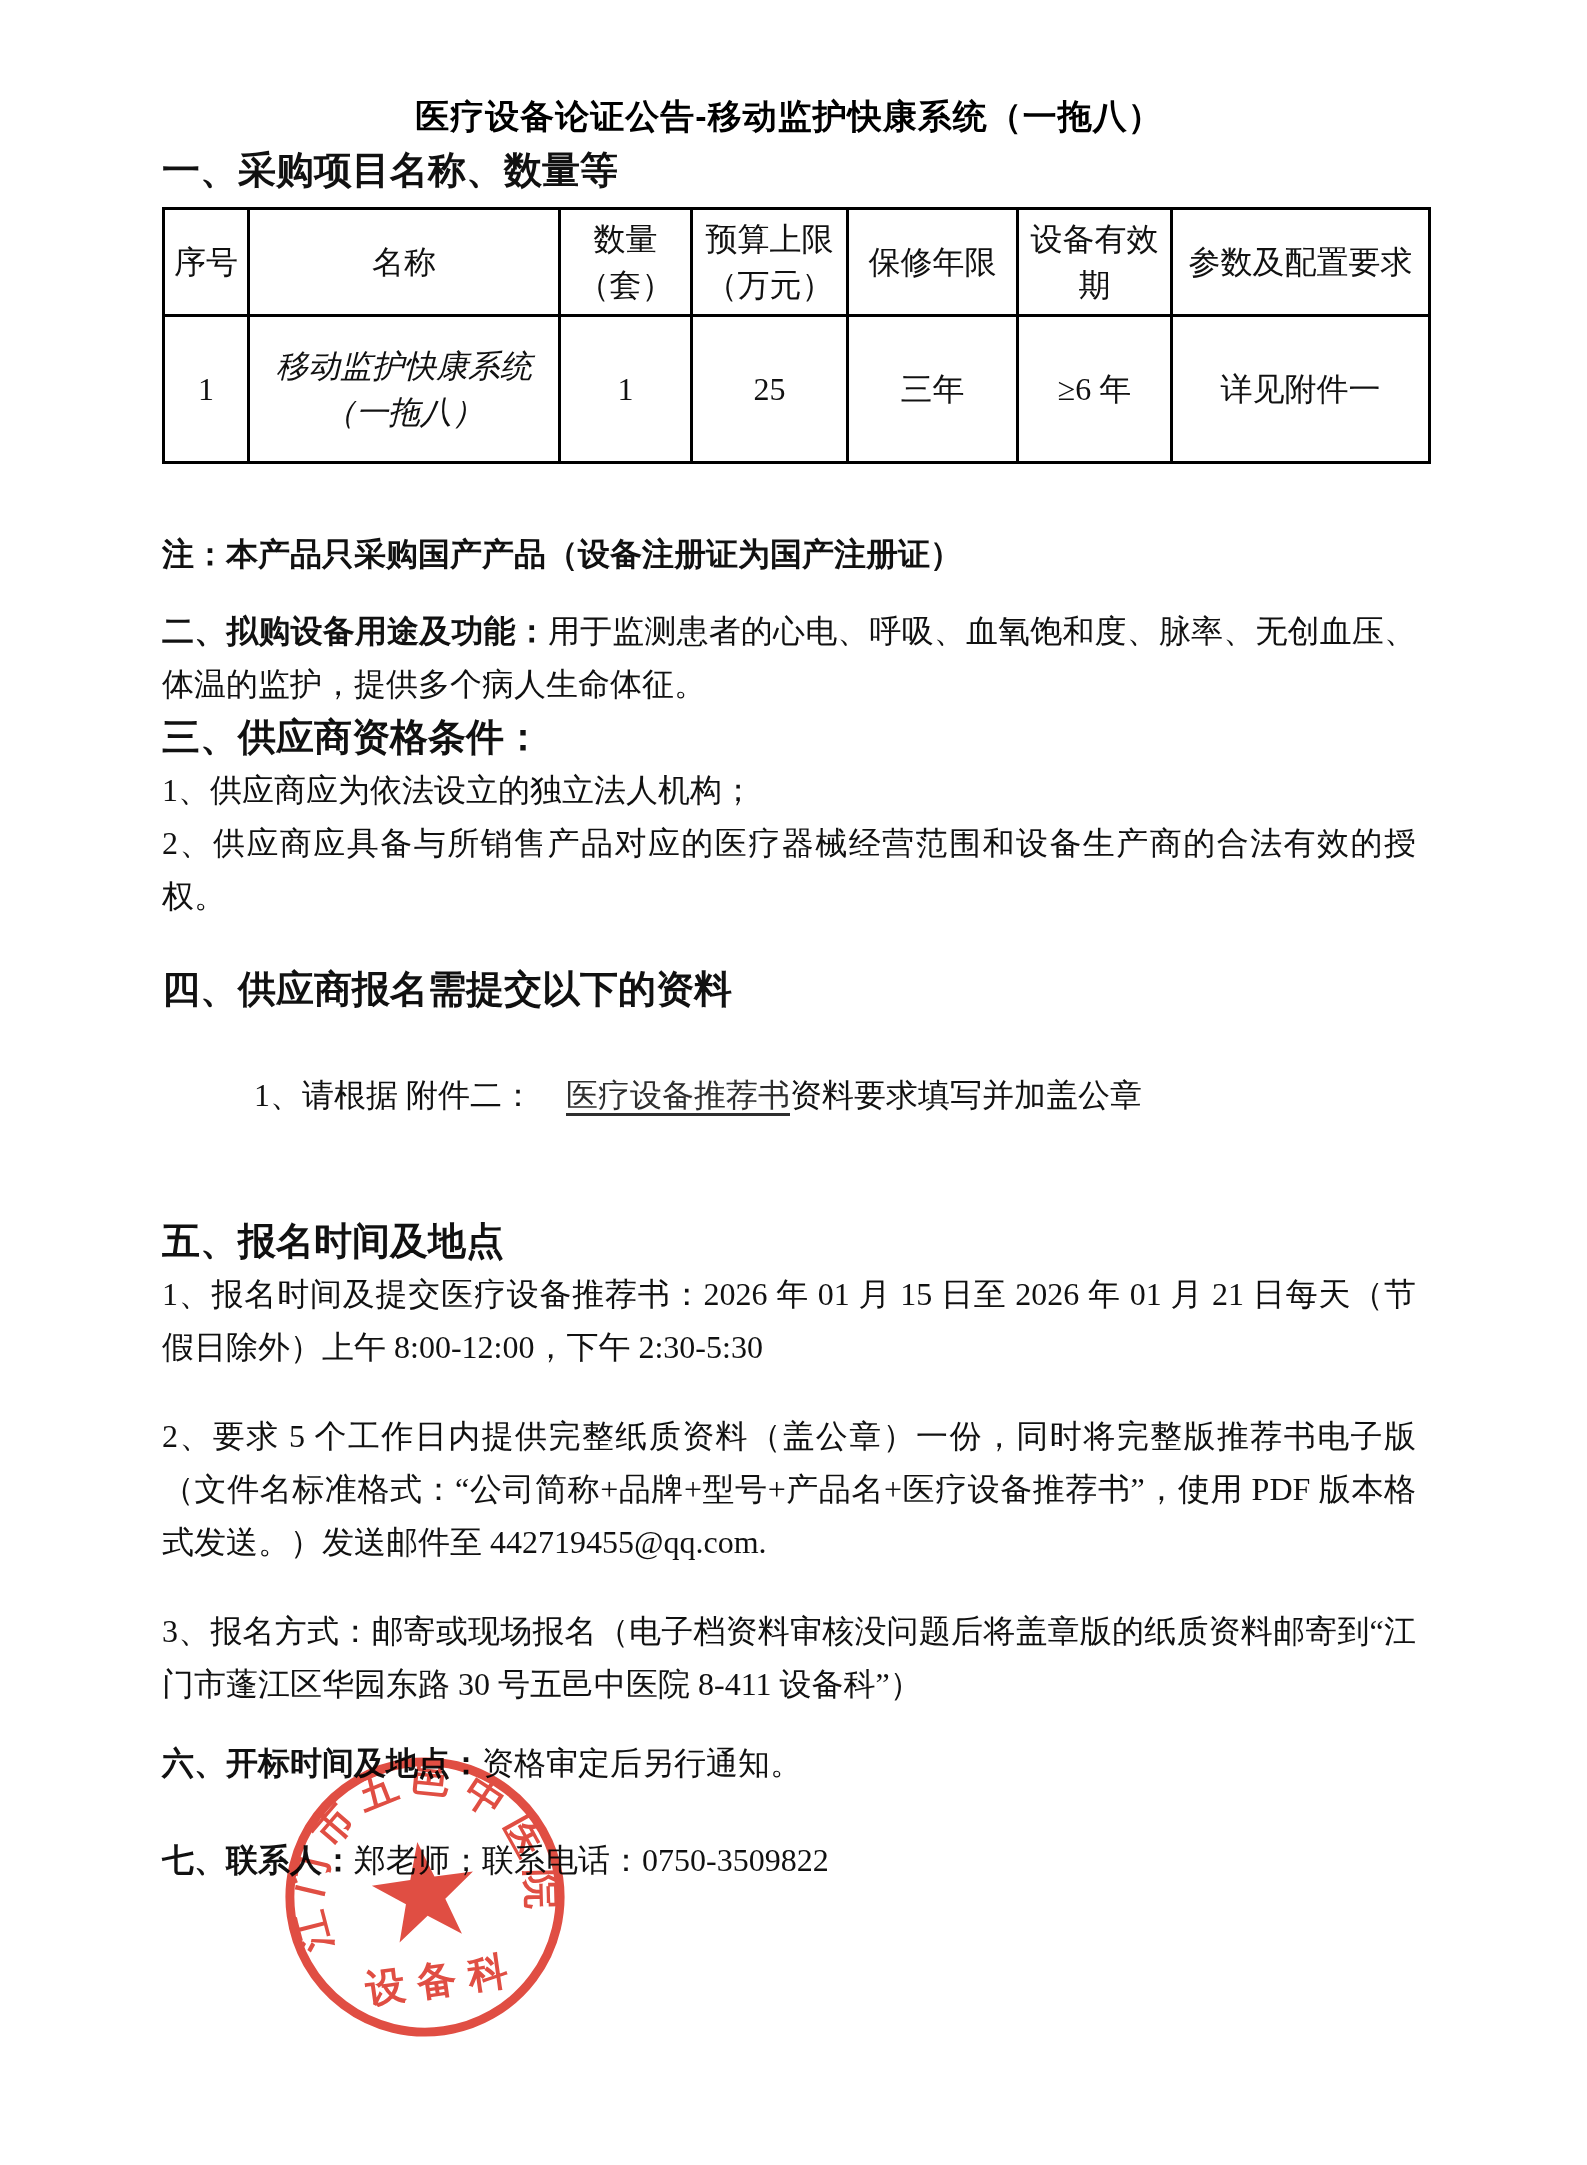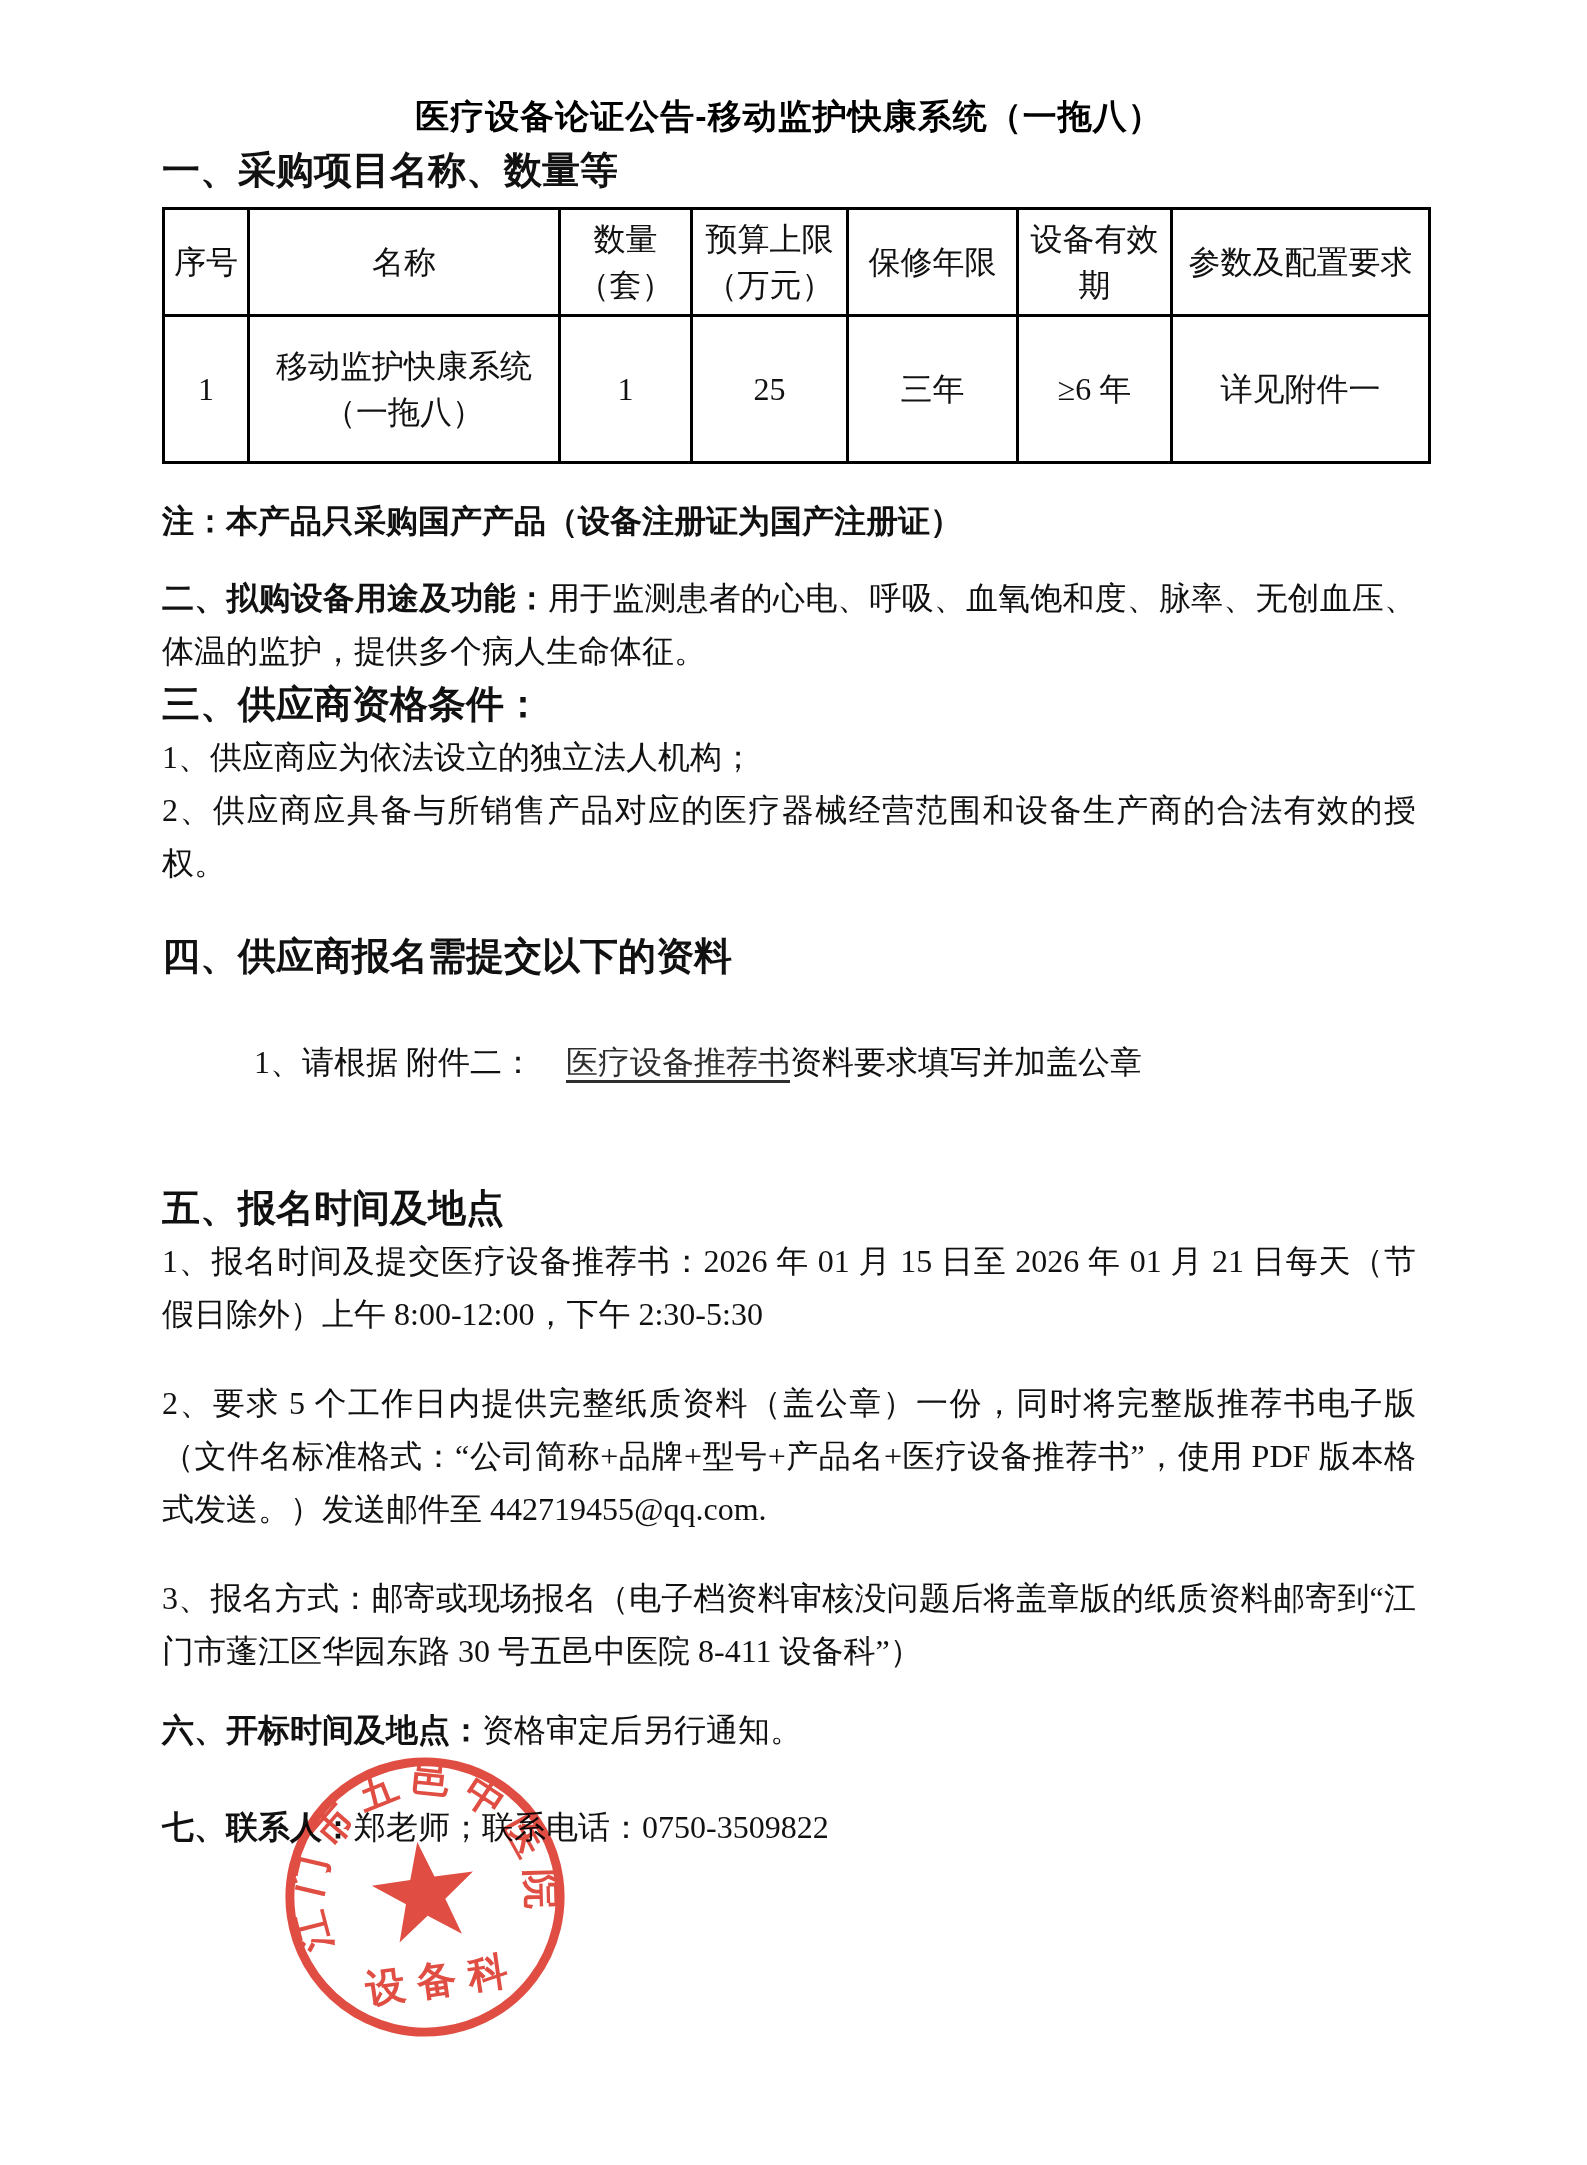--- a/index.html
+++ b/index.html
@@ -8,38 +8,38 @@
   .page{position:absolute;left:0;top:0;width:1573px;height:2165px;
         box-sizing:border-box;padding:92px 157px 0 162px;background:#fff;}
   .title{font-family:"Liberation Sans","DejaVu Sans",sans-serif;font-weight:bold;
          font-size:34px;line-height:48px;text-align:center;letter-spacing:1px;color:#000;}
   .intro{font-family:"Liberation Sans","DejaVu Sans",sans-serif;font-size:33px;
          line-height:80px;margin-top:64px;color:#111;}
   .intro-l1{text-indent:66px;}
   .sec-h{font-weight:bold;font-size:38px;line-height:53px;color:#111;}
   .p{font-size:32px;line-height:53px;text-align:justify;color:#111;}
   .b{font-weight:bold;margin-top:28px;}
-  .mt-note{margin-top:31px;}
+  .mt-note{margin-top:64px;}
   .mt-s2{margin-top:24px;}
   .mt-s3{}
   .mt-s4{margin-top:40px;}
   .mt-s5{margin-top:40px;}
   .mt-item{margin-top:36px;}
   .mt-s6{margin-top:26px;}
   .mt-s7{margin-top:44px;}
   .sec1{margin-top:4px;}
   .indent1{padding-left:44px;white-space:pre-wrap;}
   .doc-link{color:#2e2e2e;text-decoration:underline;text-underline-offset:7px;cursor:pointer;}
   table.proc{border-collapse:collapse;table-layout:fixed;width:1266px;margin-top:10px;}
   table.proc td,table.proc th{border:3px solid #000;text-align:center;vertical-align:middle;
        font-size:32px;font-weight:normal;line-height:46px;padding:6px 8px;color:#111;
        word-break:break-all;}
   table.proc th{height:88px;}
   table.proc td{height:132px;}
-  td.name-cell{padding:6px 34px;}
+  td.name-cell{padding:6px 34px;font-style:italic;}
   .stamp{position:absolute;left:276px;top:1748px;width:298px;height:298px;
          mix-blend-mode:multiply;opacity:0.9;pointer-events:none;}
 </style>
 </head>
 <body>
 
 <div class="page">
 
   <div class="title">医疗设备论证公告-移动监护快康系统（一拖八）</div>
 

